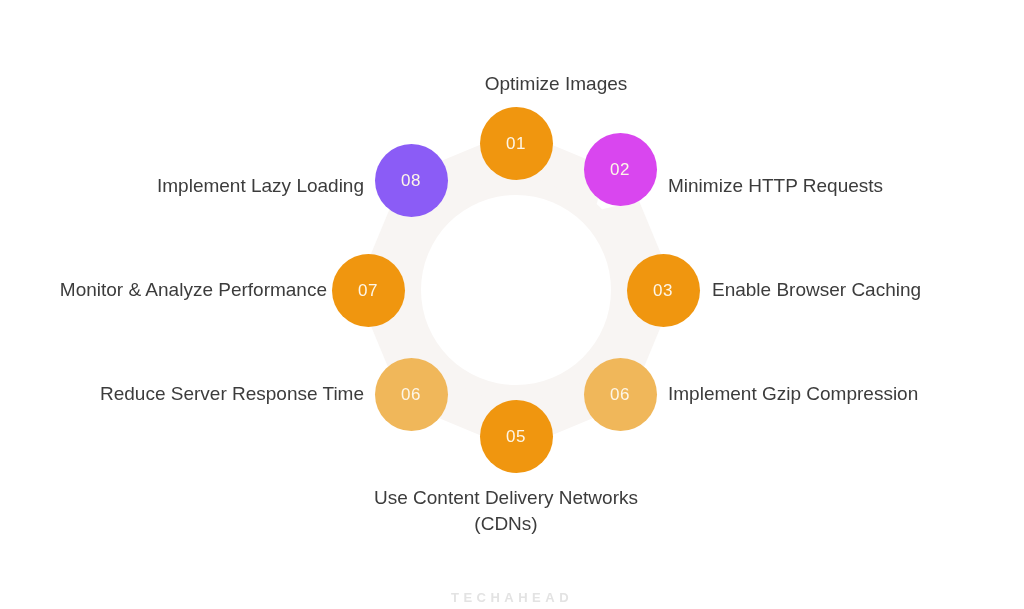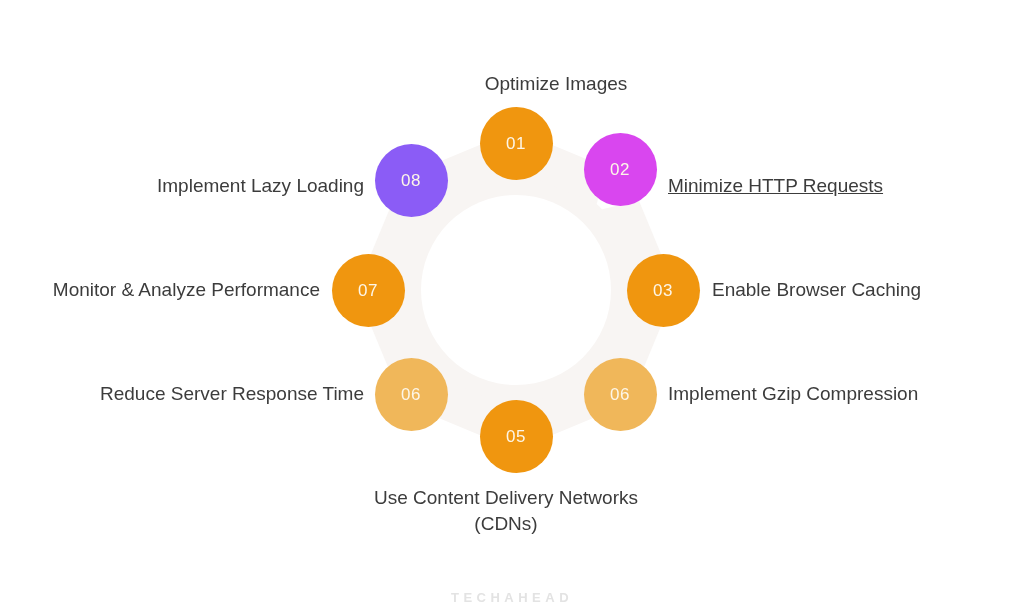--- a/index.html
+++ b/index.html
@@ -106,42 +106,42 @@
   </div>
 
   <div id="nodes-layer">
       <div class="node" style="left: 479.5px; top: 106.5px; background: rgb(240, 150, 15);">
         <span class="node-num">01</span>
       </div>
       <div class="label center" style="top: 71px; left: 0px; width: 1024px;">Optimize Images</div>
       <div class="node" style="left: 583.5px; top: 133px; background: #d946ef;">
         <span class="node-num">02</span>
       </div>
-      <div class="label right" style="top: 173px; left: 668px; text-decoration: underline;">Minimize HTTP Requests</div>
+      <div class="label right" style="top: 173px; left: 668px;">Minimize HTTP Requests</div>
       <div class="node" style="left: 626.5px; top: 253.5px; background: rgb(240, 150, 15);">
         <span class="node-num">03</span>
       </div>
       <div class="label right" style="top: 277px; left: 712px;">Enable Browser Caching</div>
       <div class="node" style="left: 583.5px; top: 357.5px; background: rgb(240, 183, 90);">
         <span class="node-num">06</span>
       </div>
       <div class="label right" style="top: 381px; left: 668px;">Implement Gzip Compression</div>
       <div class="node" style="left: 479.5px; top: 399.5px; background: rgb(240, 150, 15);">
         <span class="node-num">05</span>
       </div>
       <div class="label center" style="top: 485px; left: 0px; width: 924px;">Use Content Delivery Networks
 (CDNs)</div>
       <div class="node" style="left: 374.5px; top: 357.5px; background: rgb(240, 183, 90);">
         <span class="node-num">06</span>
       </div>
       <div class="label left" style="top: 381px; left: 0px; width: 364px;">Reduce Server Response Time</div>
       <div class="node" style="left: 331.5px; top: 253.5px; background: rgb(240, 150, 15);">
         <span class="node-num">07</span>
       </div>
-      <div class="label left" style="top: 277px; left: 0px; width: 320px;">Monitor &amp; Analyze Performance</div>
+      <div class="label left" style="top: 277px; left: 0px; width: 320px; padding-left: 7px;">Monitor &amp; Analyze Performance</div>
       <div class="node" style="left: 374.5px; top: 144px; background: #8b5cf6;">
         <span class="node-num">08</span>
       </div>
       <div class="label left" style="top: 173px; left: 0px; width: 364px;">Implement Lazy Loading</div>
     </div>
 
   <div class="watermark">TECHAHEAD</div>
 
 </div>
 

